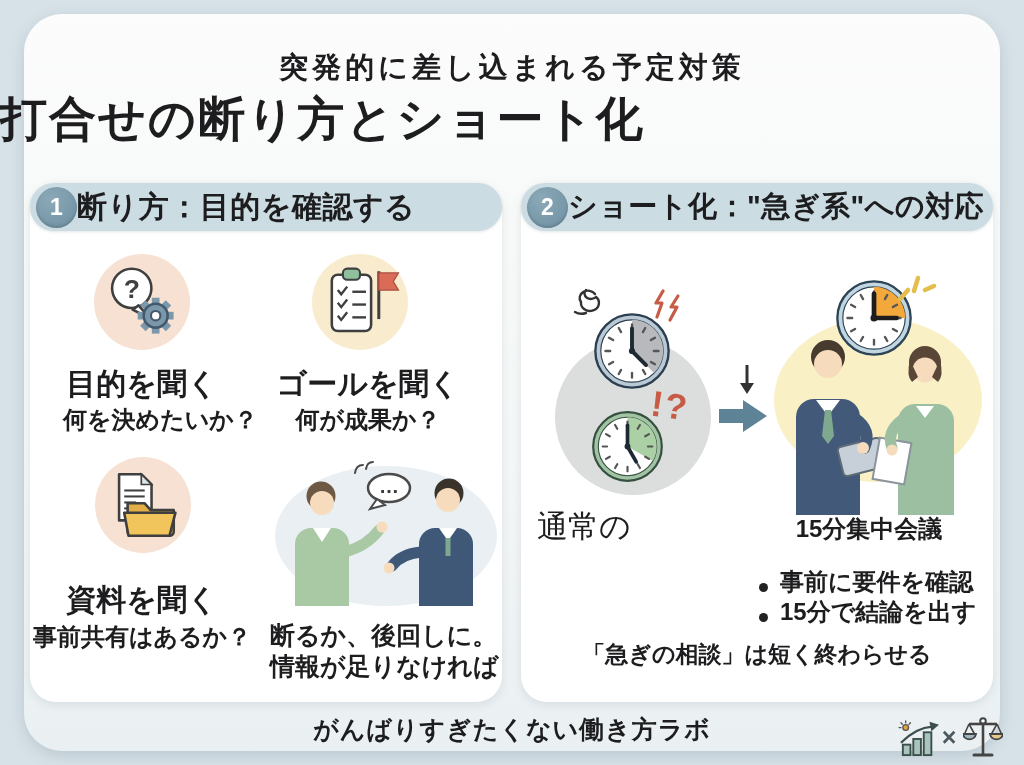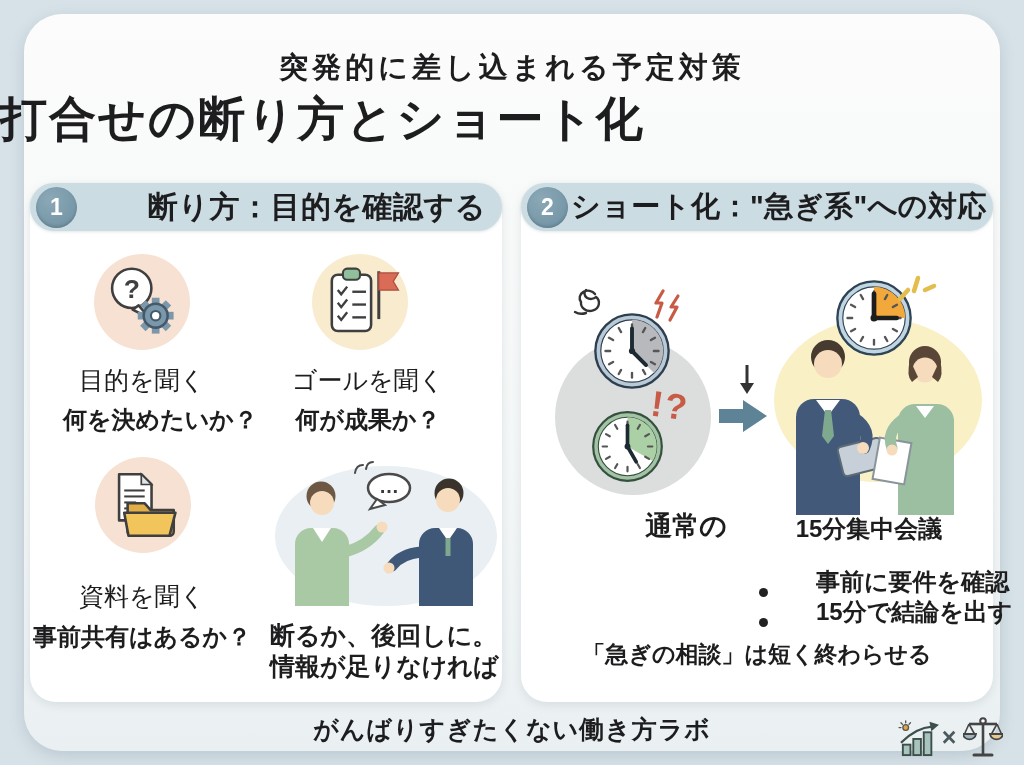--- a/index.html
+++ b/index.html
@@ -24,43 +24,43 @@
   .panel-left  { left:30px; }
   .panel-right { left:521px; }
   .panel-header { position:absolute; left:0; top:0; width:100%; height:48px;
     background:#cbdce3; border-radius:24px; display:flex; align-items:center;
     box-shadow:0 1px 3px rgba(90,110,125,.18); }
   .num-badge { width:41px; height:41px; border-radius:50%; margin-left:6px; flex:0 0 auto;
     background:radial-gradient(circle at 35% 30%, #8ba8b6, #6d90a2);
     color:#fff; font-size:23px; font-weight:700;
     display:flex; align-items:center; justify-content:center;
     box-shadow:inset 0 -2px 3px rgba(0,0,0,.15); }
-  .panel-title { flex:1; text-align:right; font-size:30px; font-weight:700;
+  .panel-title { flex:1; text-align:left; font-size:30px; font-weight:700;
     letter-spacing:.5px; padding-right:16px; white-space:nowrap; }
 
   .abs { position:absolute; }
   .icon-circle { position:absolute; width:96px; height:96px; border-radius:50%;
     display:flex; align-items:center; justify-content:center; }
   .peach { background:#f7e1d3; }
   .cream { background:#f9ecce; }
-  .li-title { position:absolute; font-size:25px; font-weight:400; text-align:center; white-space:nowrap; }
+  .li-title { position:absolute; font-size:30px; font-weight:700; text-align:center; white-space:nowrap; }
   .li-sub   { position:absolute; font-size:24px; font-weight:700; text-align:center; white-space:nowrap; }
   .advice { position:absolute; left:240px; top:437px; width:230px;
     font-size:25px; font-weight:700; line-height:31px; text-align:left; white-space:nowrap; }
 
   .gray-circle { position:absolute; left:34px; top:156px; width:156px; height:156px;
     border-radius:50%; background:#dcdddd; }
   .urgent-mark { position:absolute; left:130px; top:202px; font-size:36px; font-weight:700;
     color:#c75b45; transform:rotate(8deg); letter-spacing:2px; }
-  .cap-before { position:absolute; left:16px; top:328px; width:190px; text-align:right;
-    font-size:27px; font-weight:700; line-height:31px; white-space:nowrap; }
+  .cap-before { position:absolute; left:16px; top:328px; width:190px; text-align:left;
+    font-size:31px; font-weight:400; line-height:31px; white-space:nowrap; }
   .cap-after { position:absolute; left:240px; top:330px; width:216px; text-align:center;
     font-size:24px; font-weight:700; white-space:nowrap; }
   .bullets { position:absolute; left:238px; top:384px; }
-  .bullet-row { display:flex; align-items:flex-end; height:30px;gap:36px; }
+  .bullet-row { display:flex; align-items:center; height:30px; }
   .bullet-dot { width:9px; height:9px; border-radius:50%; background:#222;
     margin:10px 12px 0 0; flex:0 0 auto; }
   .bullet-text { font-size:24px; font-weight:600; line-height:30px; white-space:nowrap; }
   .statement { position:absolute; left:0; top:456px; width:100%; text-align:center;
     font-size:23px; font-weight:700; white-space:nowrap; }
 
   .footer-brand { position:absolute; left:0; top:713px; width:100%; text-align:center;
     font-size:25px; font-weight:700; letter-spacing:1px; }
   .footer-sep { position:absolute; left:936px; top:723px; width:26px; text-align:center;
     font-size:25px; font-weight:700; color:#4c5a60; }

